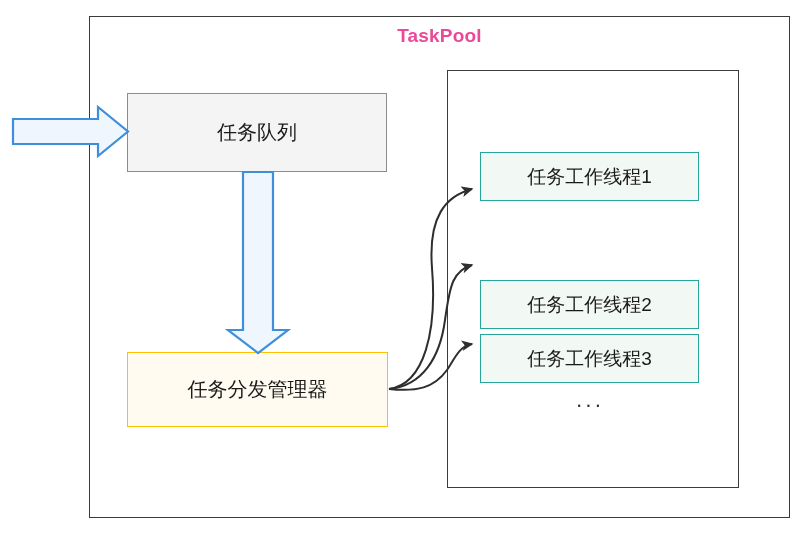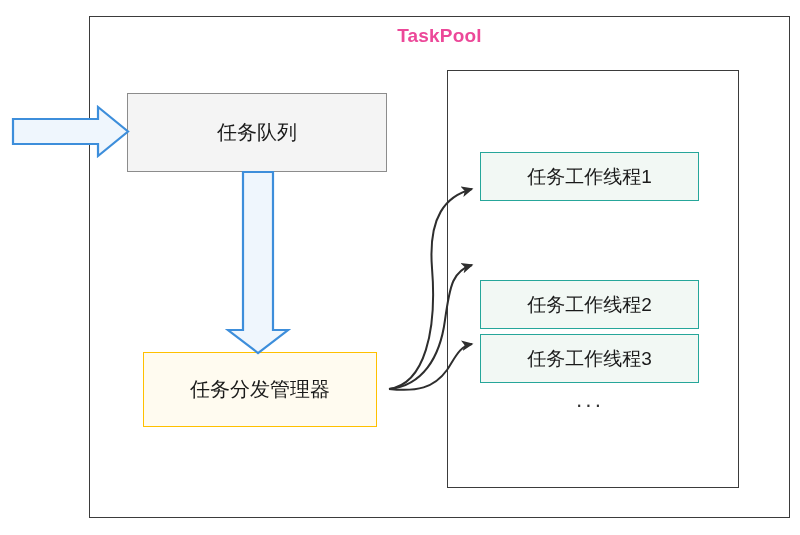--- a/index.html
+++ b/index.html
@@ -58,29 +58,28 @@
   #task-queue-box .box-label {
     font-size: 20px;
     color: #1a1a1a;
     white-space: nowrap;
   }
   
   #dispatcher-box {
     position: absolute;
     left: 127px;
     top: 352px;
-    width: 234px;
+    width: 261px;
     height: 75px;
     border: 1.8px solid #ffc000;
     background: #fffbf0;
     box-sizing: border-box;
     display: flex;
     align-items: center;
     justify-content: center;
-    margin-left: 16px;
   }
   #dispatcher-box .box-label {
     font-size: 20px;
     color: #1a1a1a;
     white-space: nowrap;
   }
   
   #worker-pool-panel {
     position: absolute;
     left: 447px;

